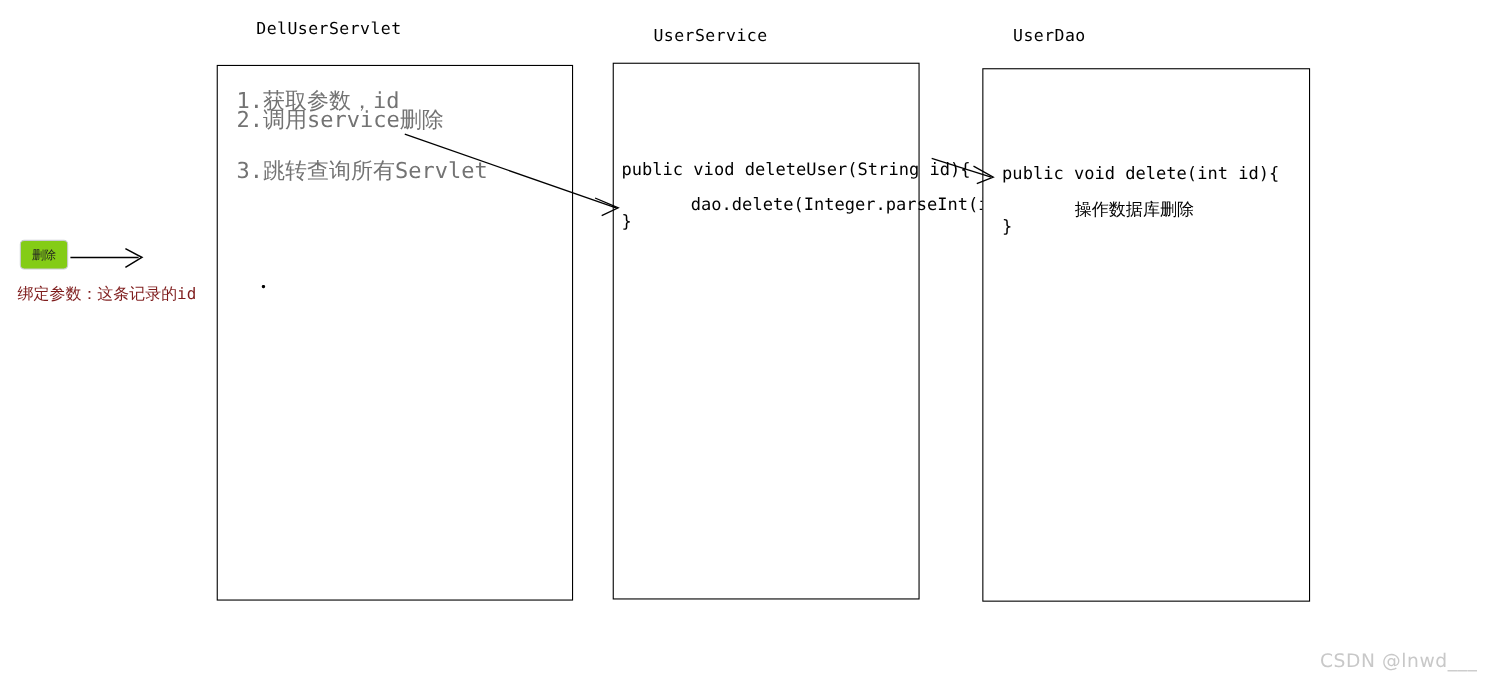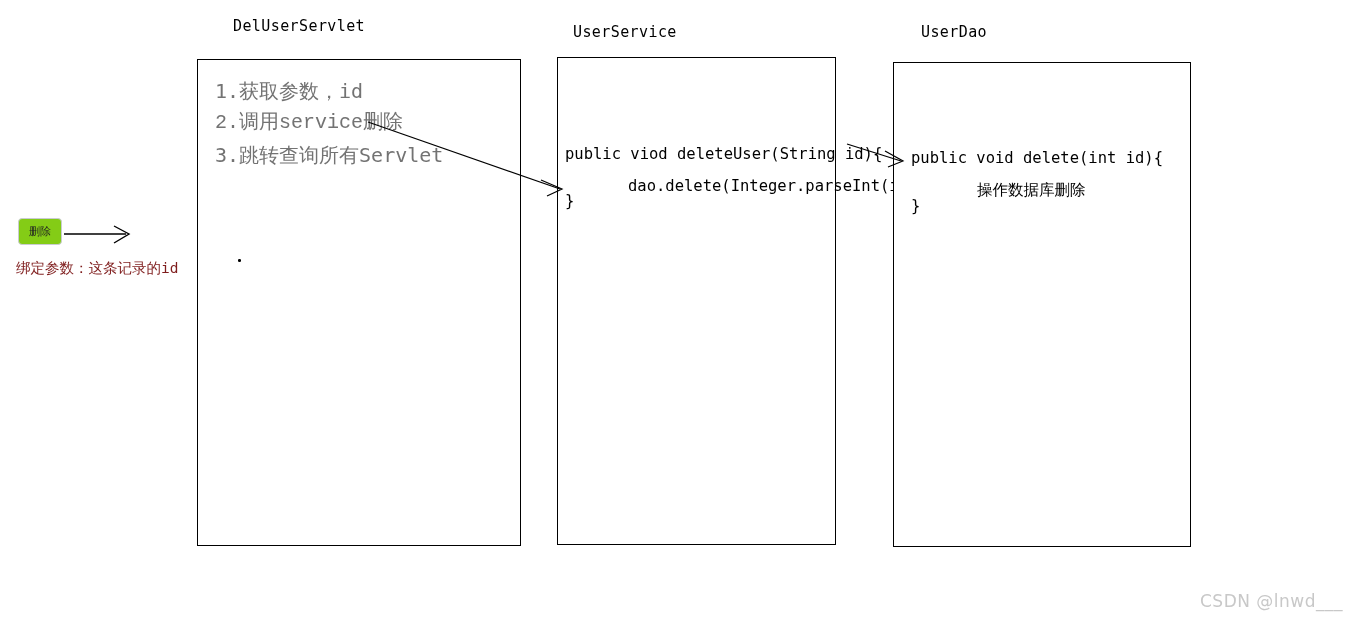--- a/index.html
+++ b/index.html
@@ -103,29 +103,29 @@
     letter-spacing: 0.5px;
   }
 </style>
 </head>
 <body>
 
 <div id="canvas">
 
   <div class="abs col-title" style="left:233px; top:17px;">DelUserServlet</div>
 
-  <div class="abs col-title" style="left:573px; top:23px;">UserService</div>
+  <div class="abs col-title" style="left:594px; top:23px;">UserService</div>
 
   <div class="abs col-title" style="left:921px; top:23px;">UserDao</div>
 
   <div class="abs box" style="left:197px; top:59px; width:324px; height:487px;"></div>
 
   <div class="abs step-line" style="left:215px; top:82px;">1.获取参数，id</div>
 
-  <div class="abs step-line" style="left:215px; top:114px;font-family:Liberation Mono, monospace;">2.调用service删除</div>
+  <div class="abs step-line" style="left:215px; top:99px;">2.调用service删除</div>
 
   <div class="abs step-line" style="left:215px; top:146px;text-align:right;">3.跳转查询所有Servlet</div>
 
   <div class="abs stray-dot" style="left:238px; top:259px;"></div>
 
   <div class="abs box" style="left:557px; top:57px; width:279px; height:488px;"></div>
 
   <div class="abs code-line" style="left:565px; top:145px;">public viod deleteUser(String id){</div>
 
   <div class="abs code-line" style="left:628px; top:177px;">dao.delete(Integer.parseInt(id));</div>

